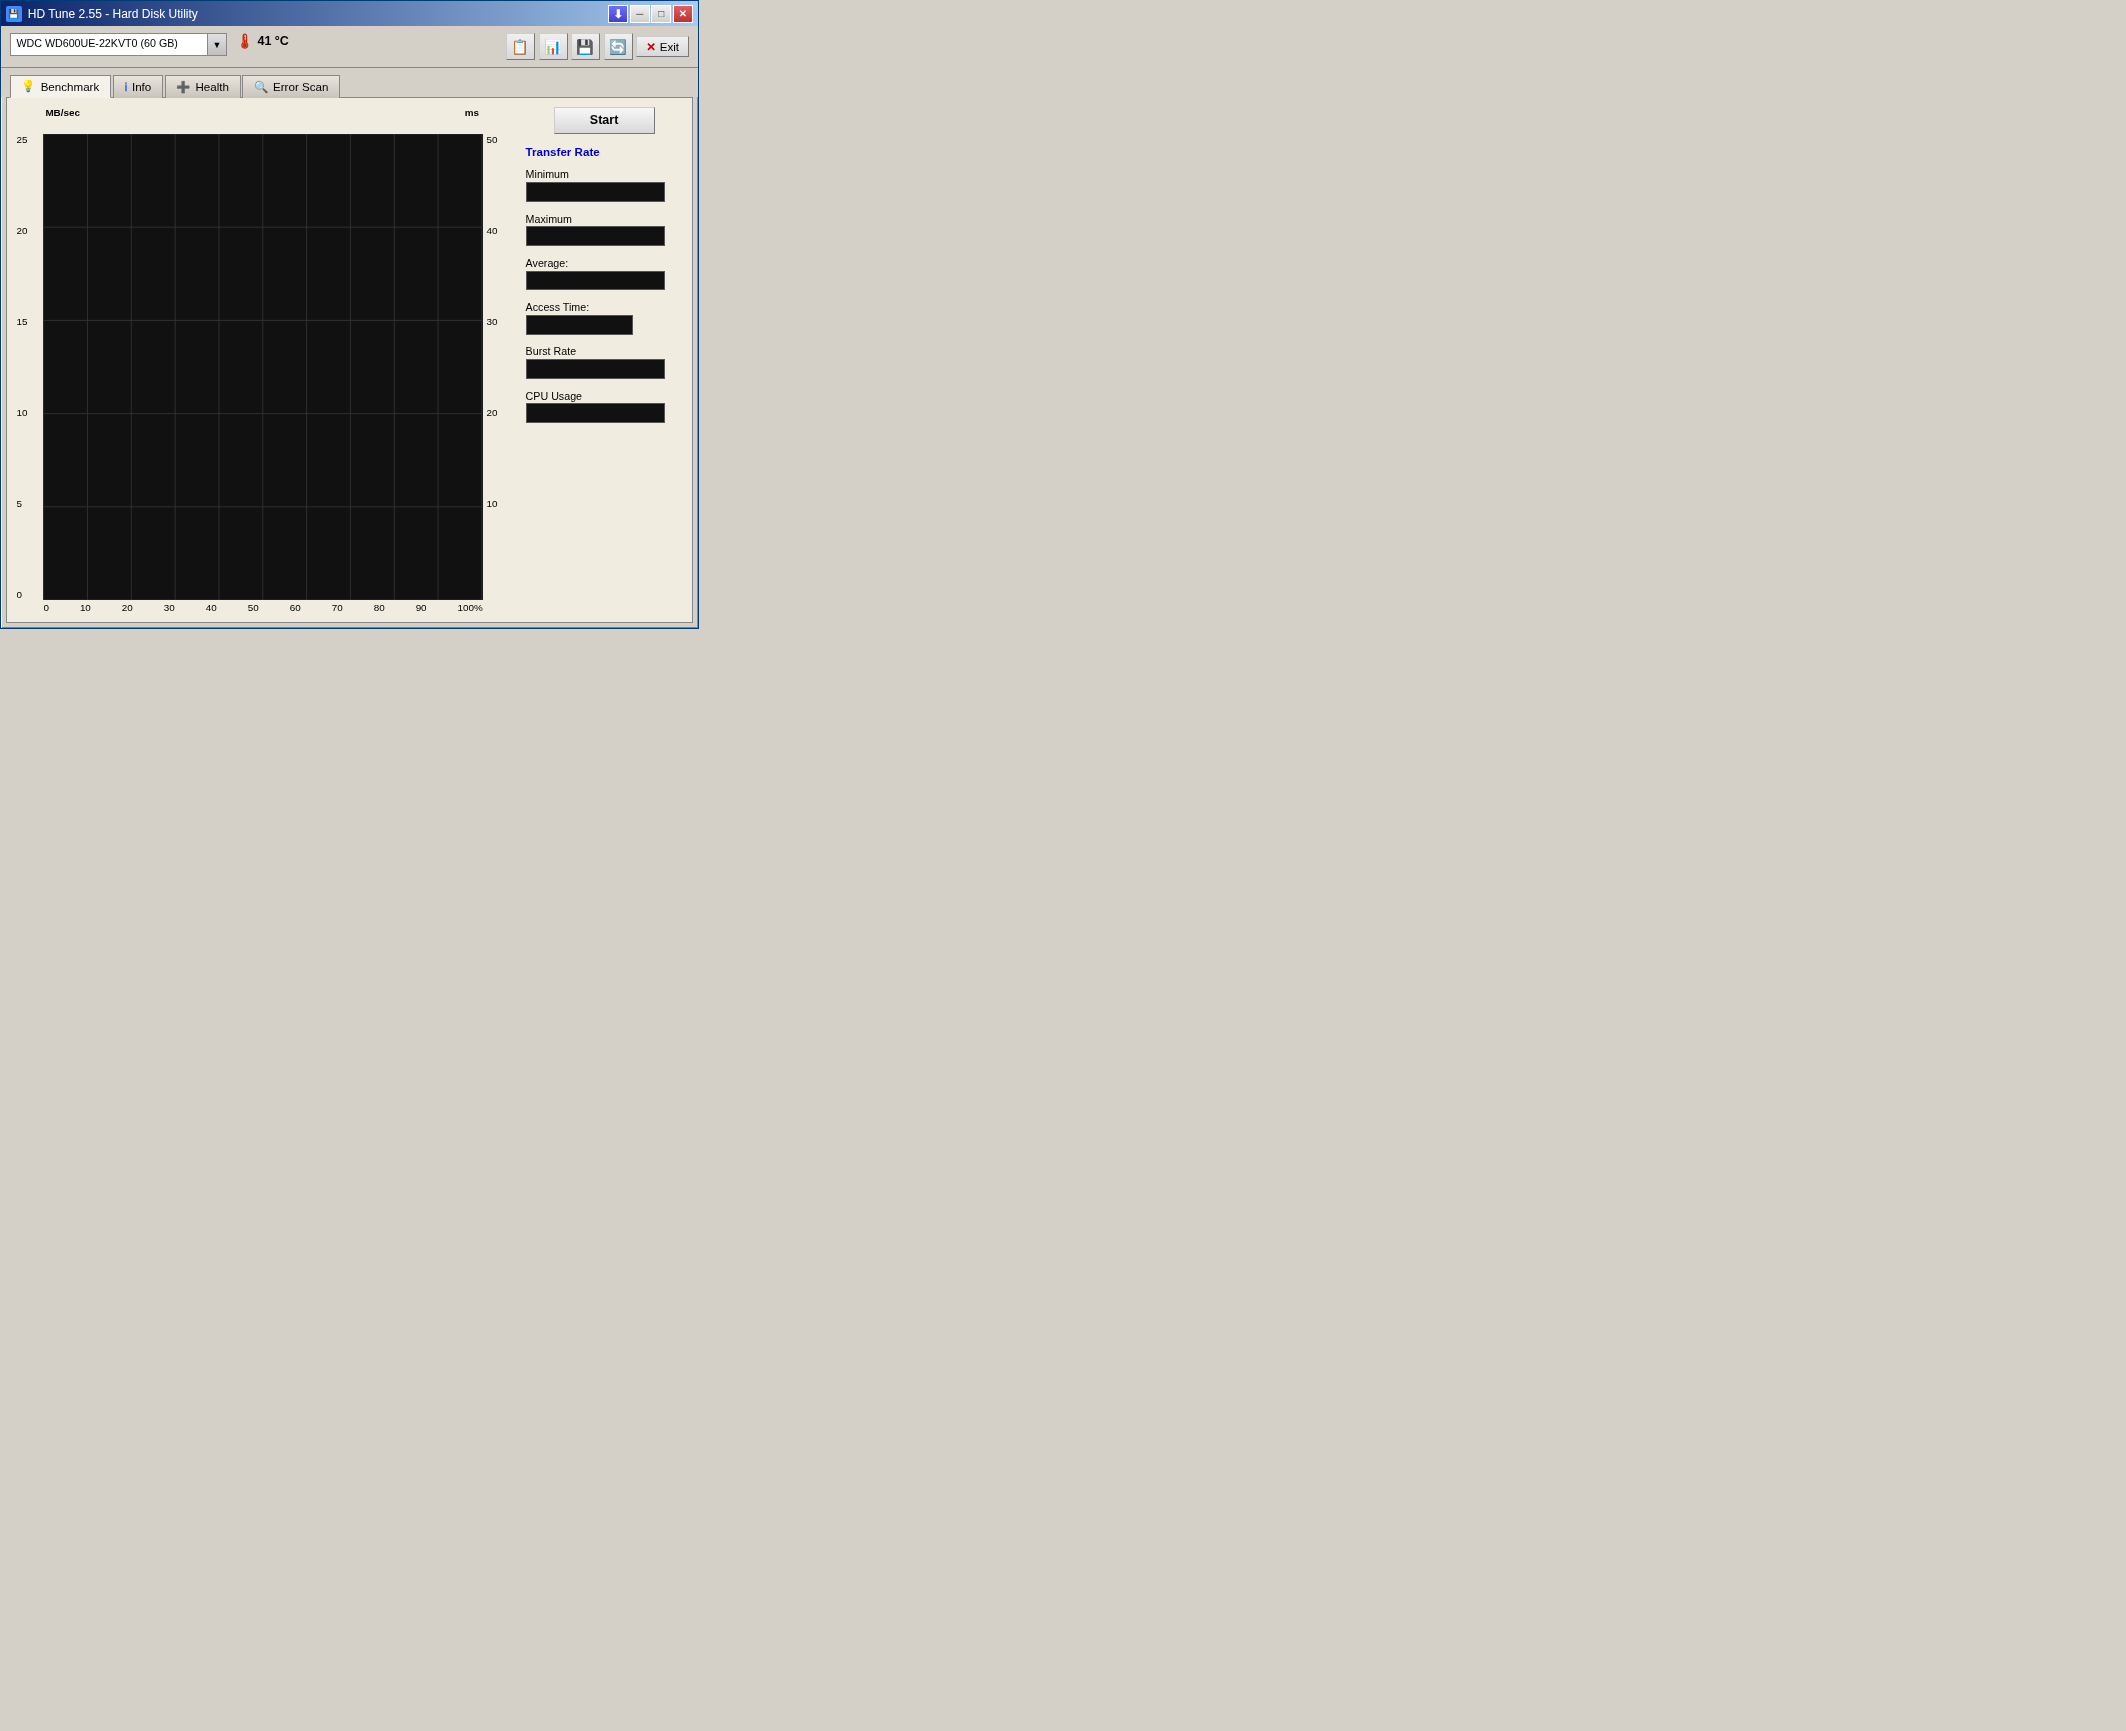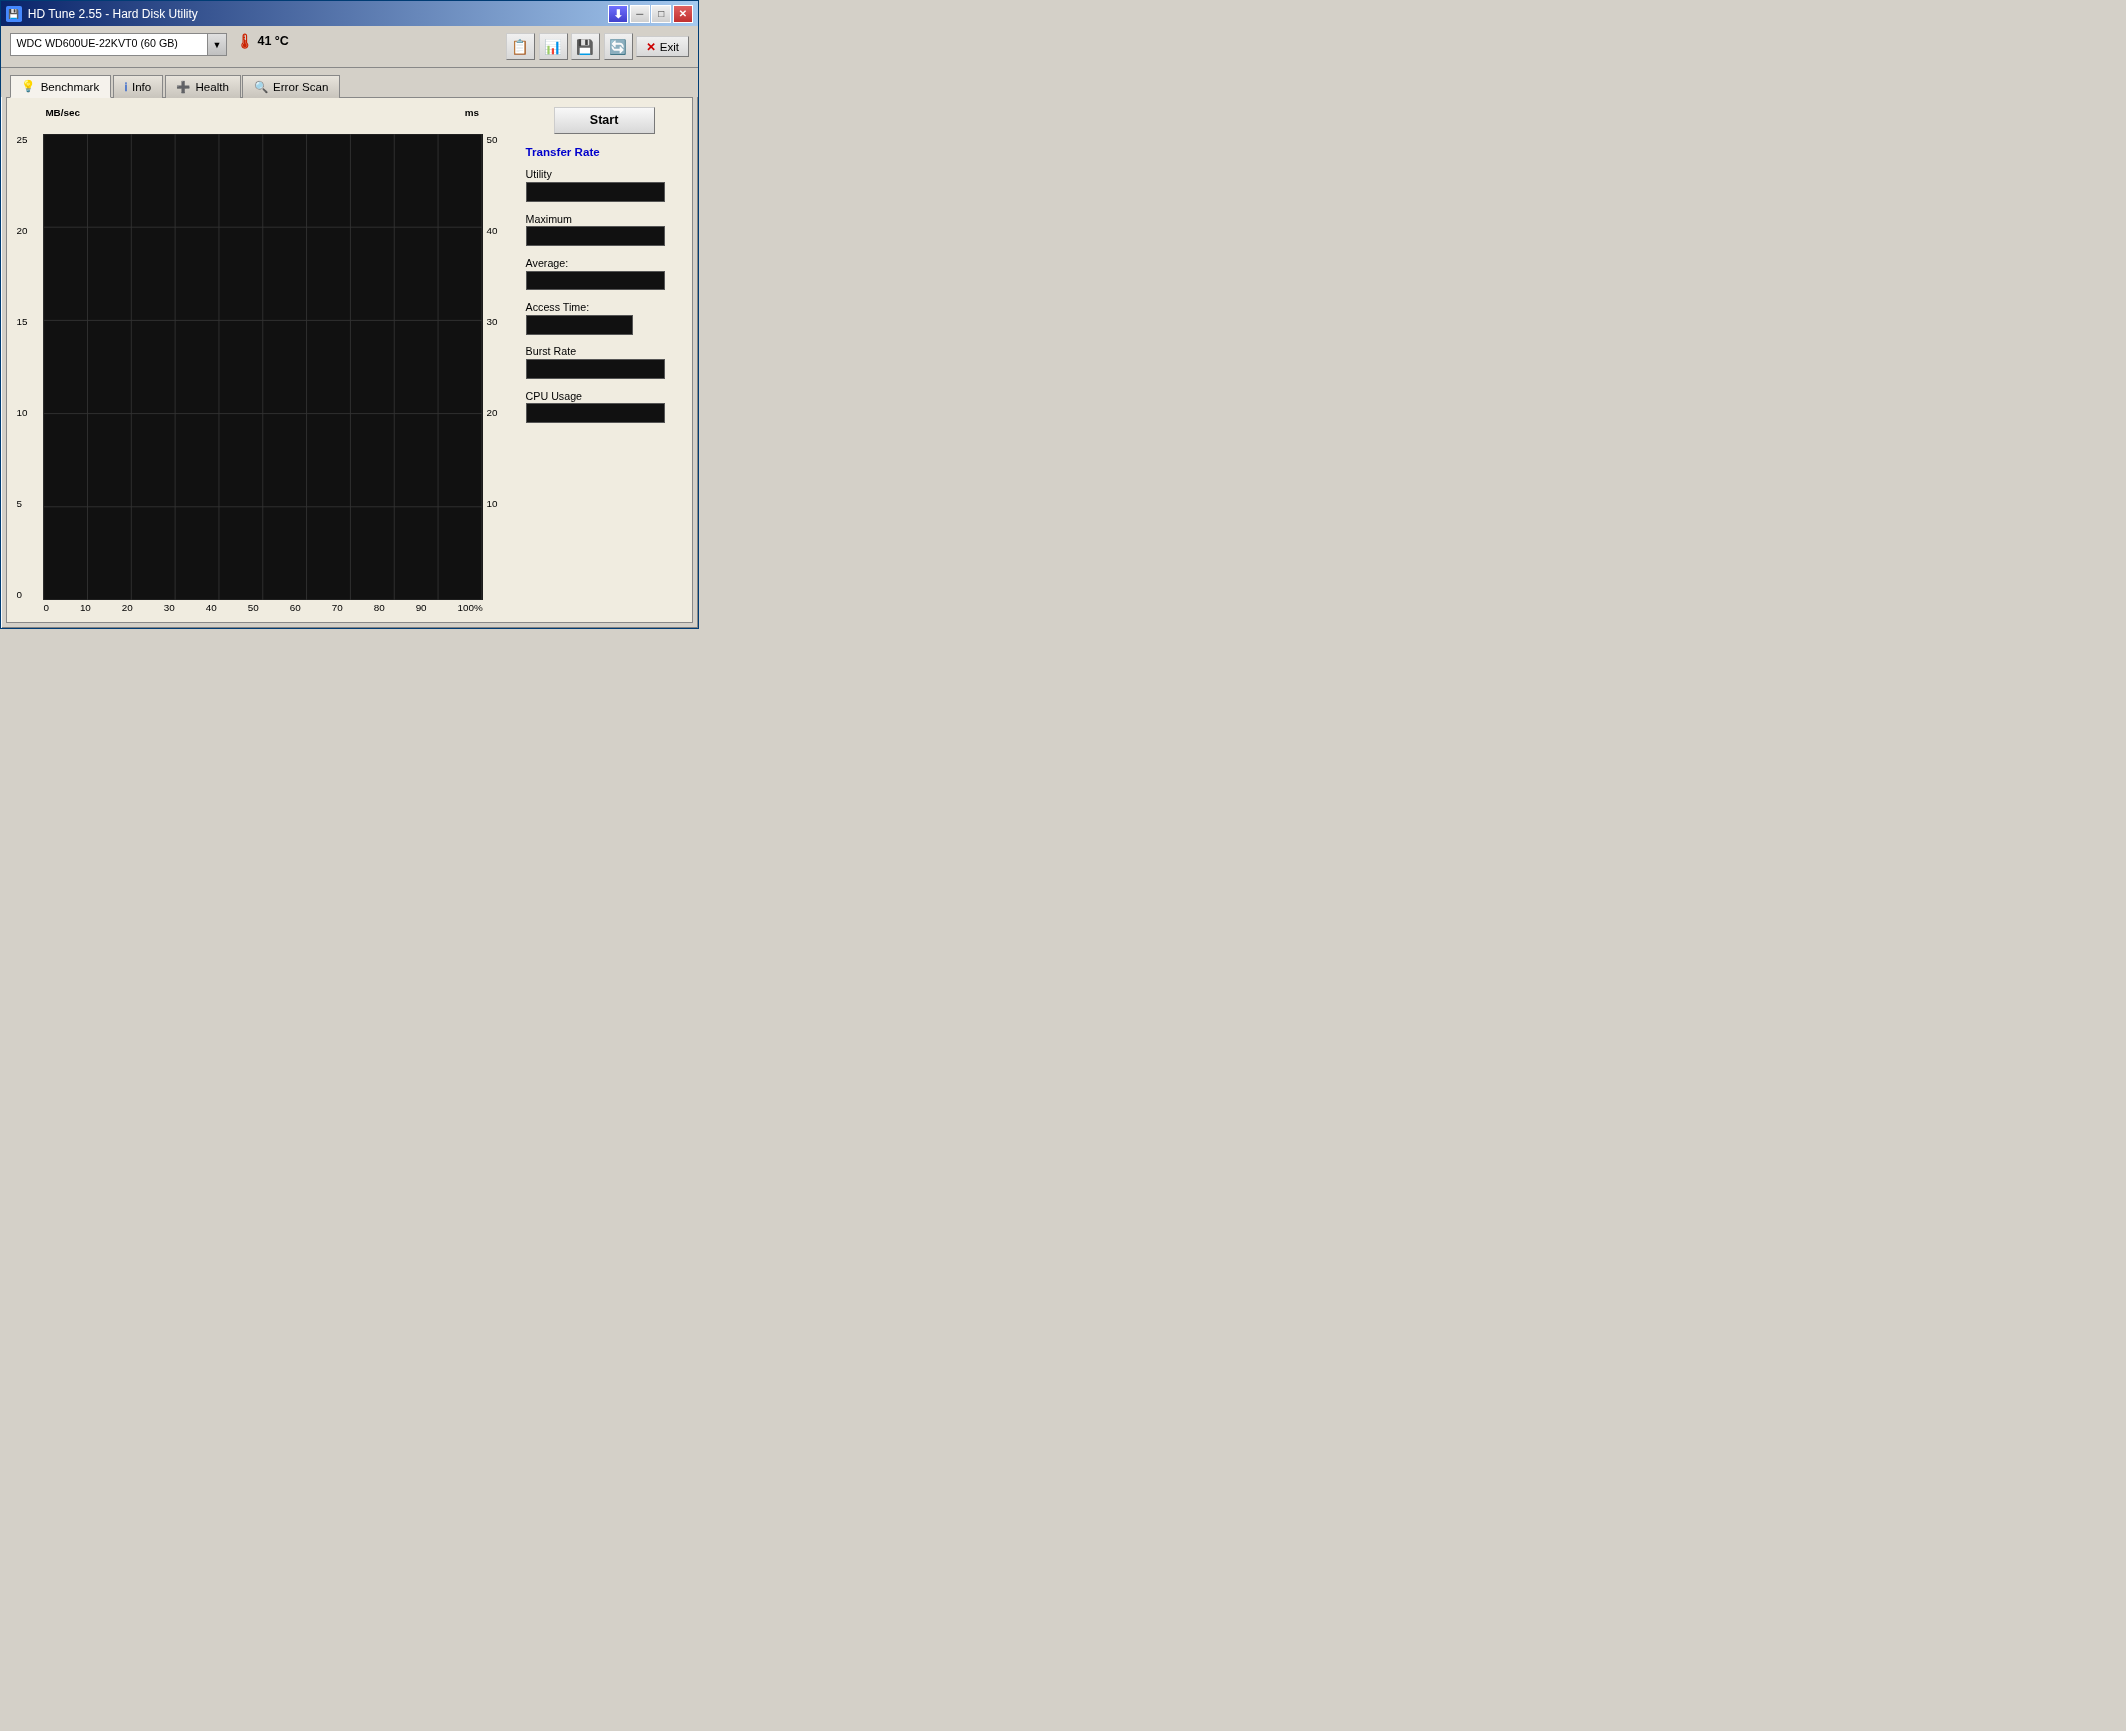--- a/index.html
+++ b/index.html
@@ -339,21 +339,21 @@
         <span>100%</span>
       </div>
     </div>
 
     <div class="sidebar">
       <button class="start-btn">Start</button>
 
       <div class="section-title">Transfer Rate</div>
 
       <div>
-        <div class="stat-label">Utility</div>
+        <div class="stat-label">Minimum</div>
         <div class="stat-bar stat-bar-wide"></div>
       </div>
 
       <div>
         <div class="stat-label">Maximum</div>
         <div class="stat-bar stat-bar-wide"></div>
       </div>
 
       <div>
         <div class="stat-label">Average:</div>

